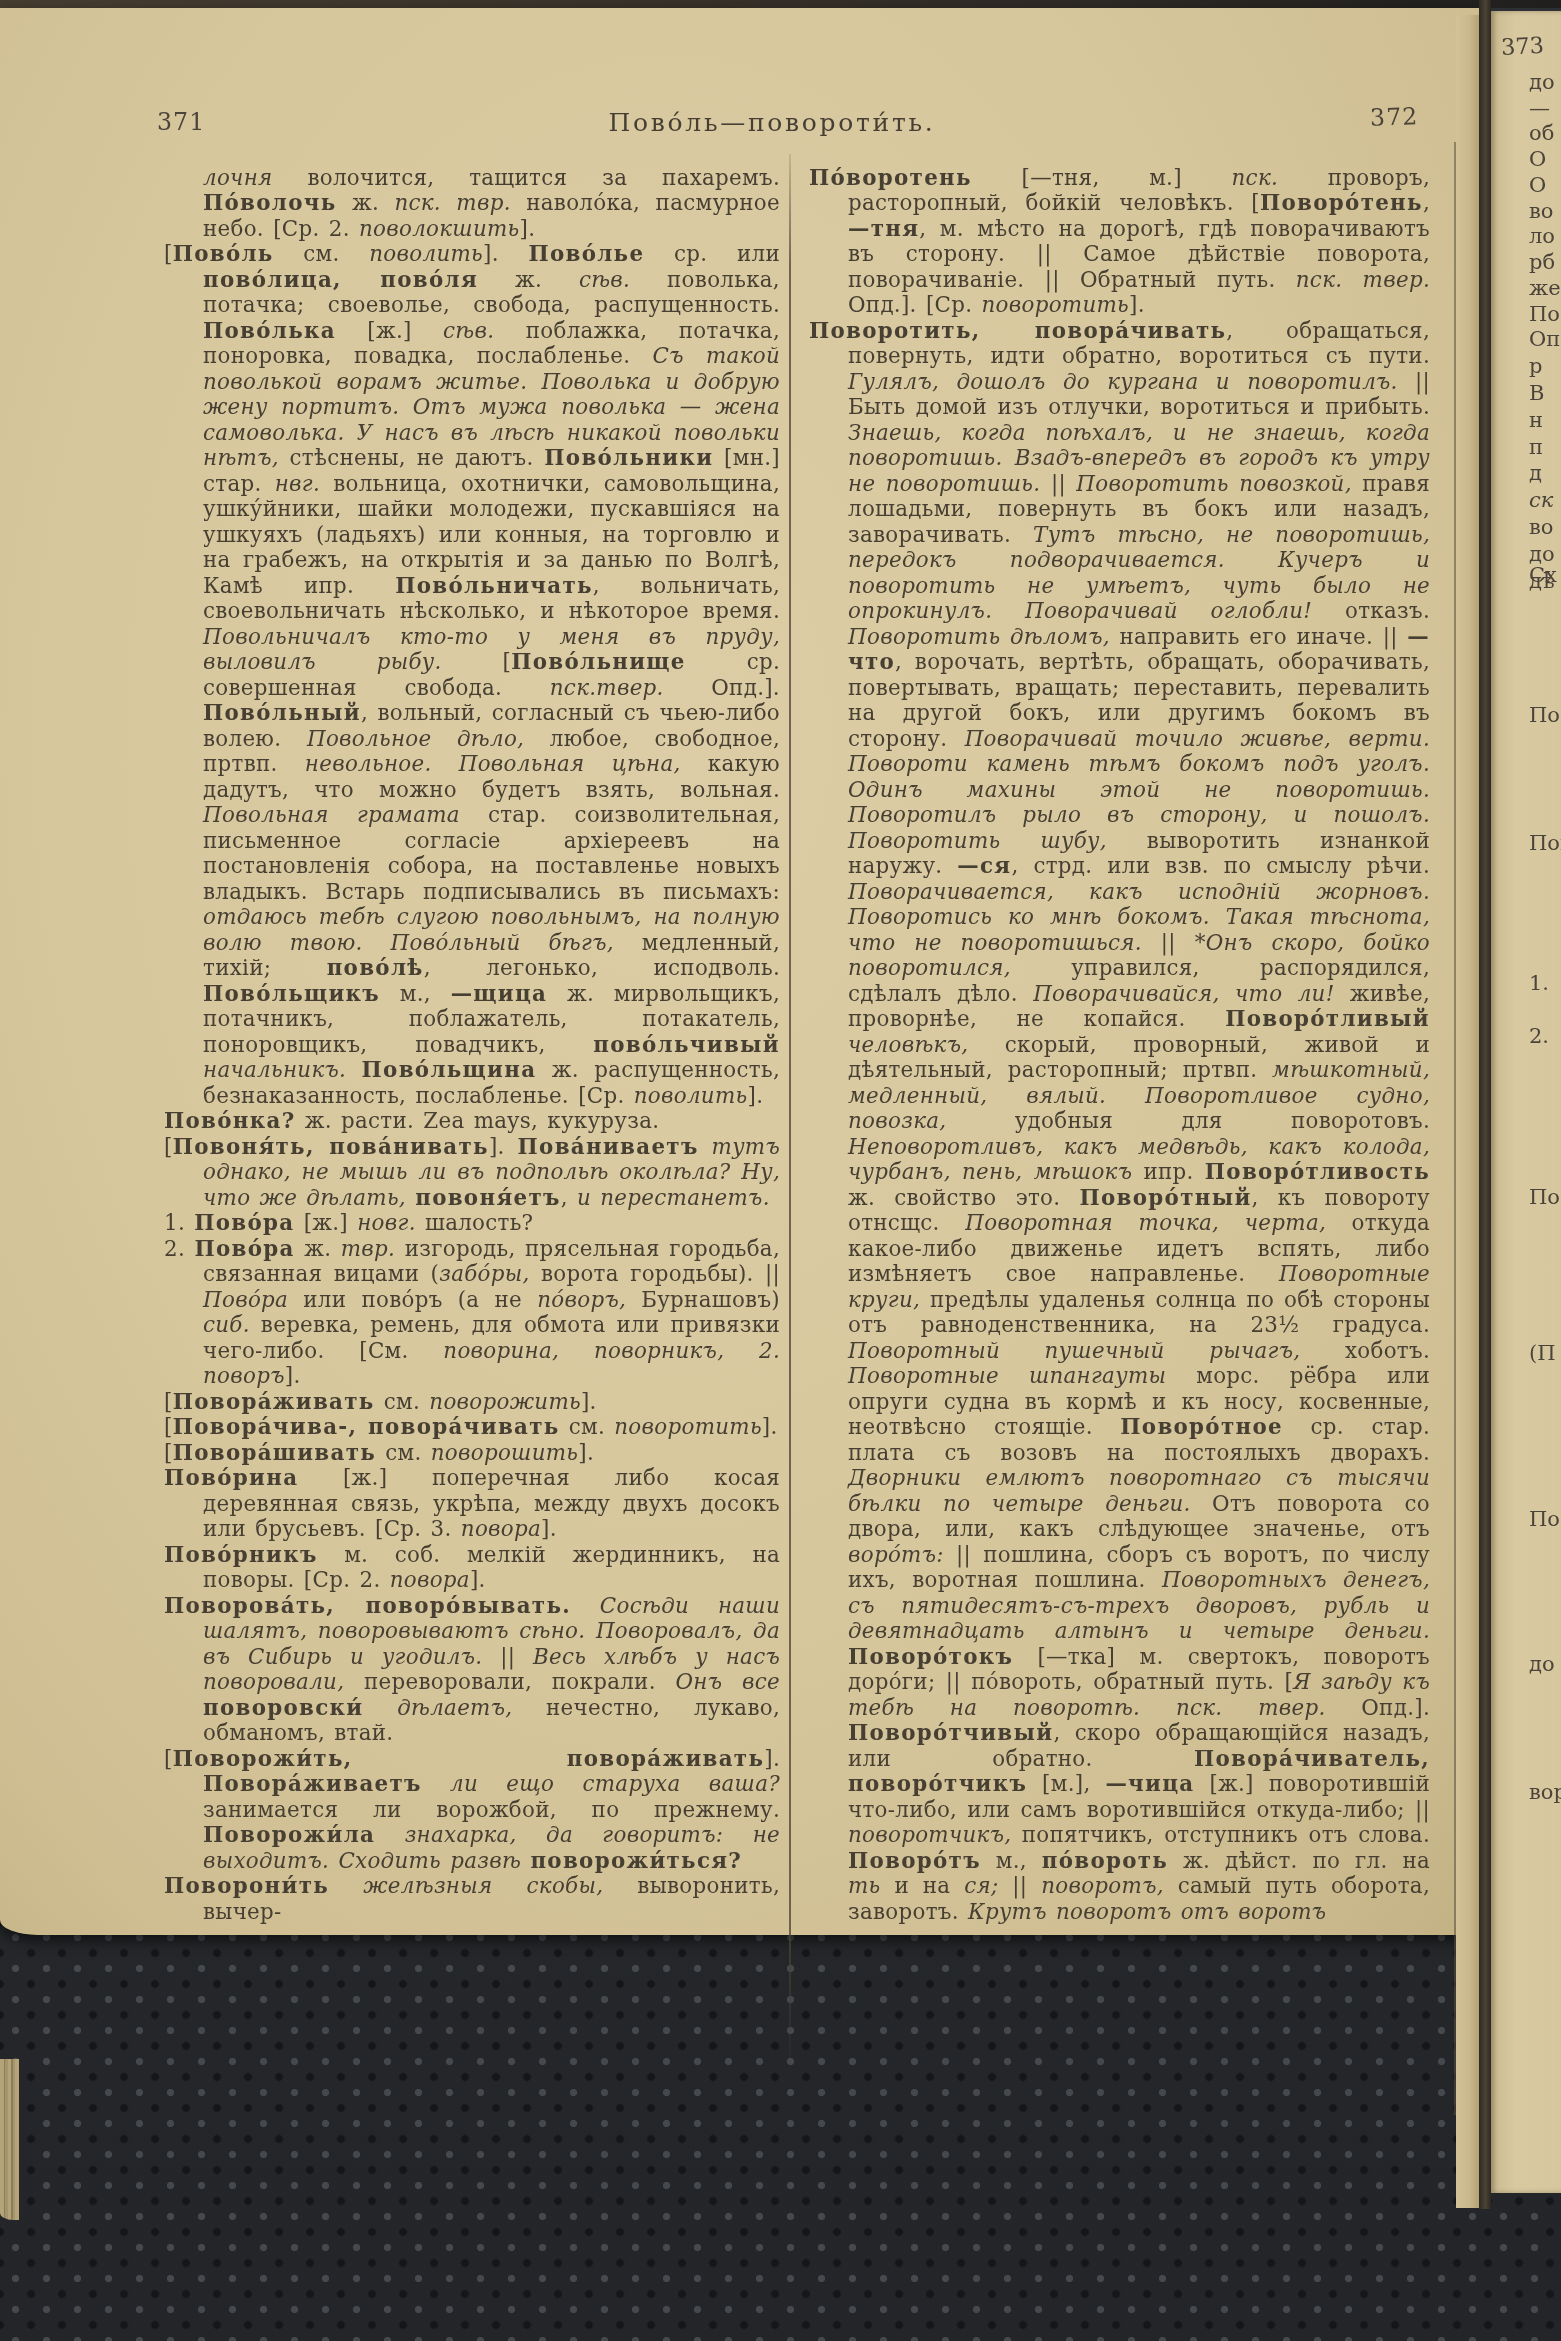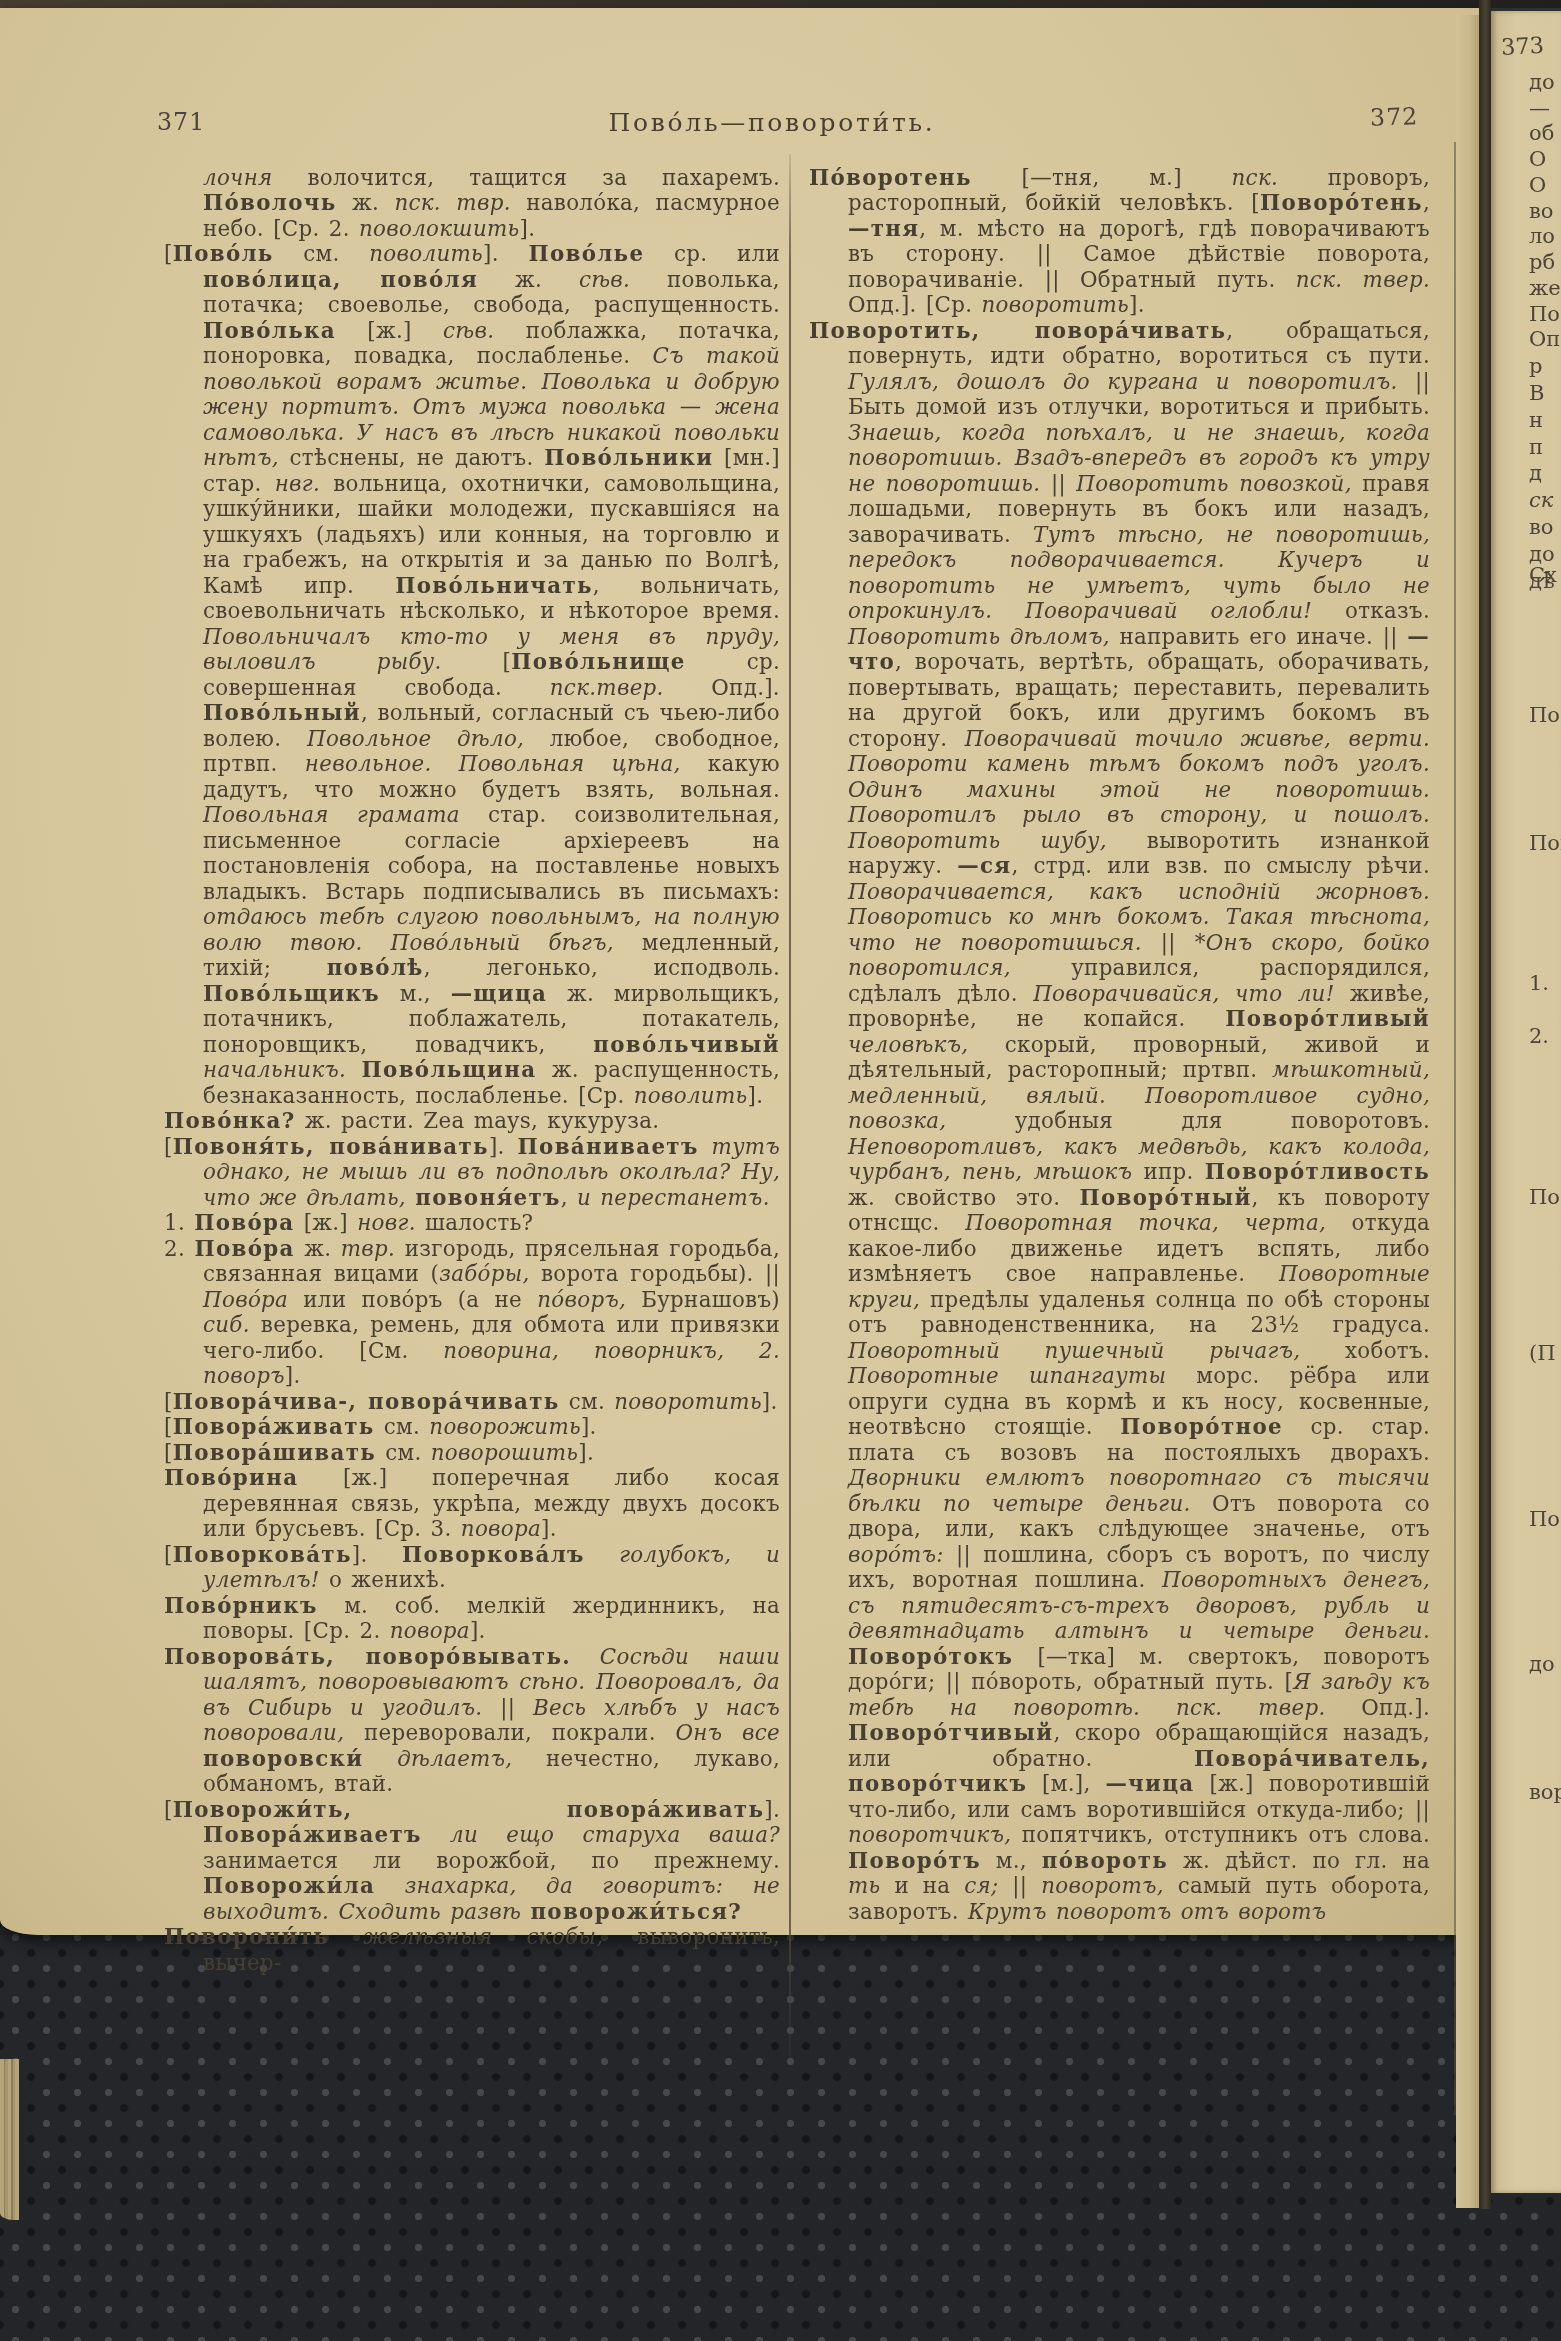--- a/index.html
+++ b/index.html
@@ -90,25 +90,24 @@
     <div class="fore-edge-line"></div>
     <div class="fore-edge-band"></div>
 
     <div class="col left-col">
         <p class="entry cont"><span class="run-i">лочня</span><span class="run-n"> волочится, тащится за пахаремъ. </span><span class="run-b">По́волочь</span><span class="run-n"> ж. </span><span class="run-i">пск. твр. </span><span class="run-n">наволо́ка, пасмурное небо. [Ср. 2. </span><span class="run-i">поволокшить</span><span class="run-n">].</span></p>
         <p class="entry"><span class="run-n">[</span><span class="run-b">Пово́ль</span><span class="run-n"> см. </span><span class="run-i">поволить</span><span class="run-n">]. </span><span class="run-b">Пово́лье</span><span class="run-n"> ср. или </span><span class="run-b">пово́лица, пово́ля</span><span class="run-n"> ж. </span><span class="run-i">сѣв. </span><span class="run-n">поволька, потачка; своеволье, свобода, распущенность. </span><span class="run-b">Пово́лька</span><span class="run-n"> [ж.] </span><span class="run-i">сѣв. </span><span class="run-n">поблажка, потачка, поноровка, повадка, послабленье. </span><span class="run-i">Съ такой поволькой ворамъ житье. Поволька и добрую жену портитъ. Отъ мужа поволька — жена самоволька. У насъ въ лѣсѣ никакой повольки нѣтъ, </span><span class="run-n">стѣснены, не даютъ. </span><span class="run-b">Пово́льники</span><span class="run-n"> [мн.] стар. </span><span class="run-i">нвг. </span><span class="run-n">вольница, охотнички, самовольщина, ушку́йники, шайки молодежи, пускавшіяся на ушкуяхъ (ладьяхъ) или конныя, на торговлю и на грабежъ, на открытія и за данью по Волгѣ, Камѣ ипр. </span><span class="run-b">Пово́льничать</span><span class="run-n">, вольничать, своевольничать нѣсколько, и нѣкоторое время. </span><span class="run-i">Повольничалъ кто-то у меня въ пруду, выловилъ рыбу. </span><span class="run-n">[</span><span class="run-b">Пово́льнище</span><span class="run-n"> ср. совершенная свобода. </span><span class="run-i">пск.твер. </span><span class="run-n">Опд.]. </span><span class="run-b">Пово́льный</span><span class="run-n">, вольный, согласный съ чьею-либо волею. </span><span class="run-i">Повольное дѣло, </span><span class="run-n">любое, свободное, пртвп. </span><span class="run-i">невольное. Повольная цѣна, </span><span class="run-n">какую дадутъ, что можно будетъ взять, вольная. </span><span class="run-i">Повольная грамата </span><span class="run-n">стар. соизволительная, письменное согласіе архіереевъ на постановленія собора, на поставленье новыхъ владыкъ. Встарь подписывались въ письмахъ: </span><span class="run-i">отдаюсь тебѣ слугою повольнымъ, на полную волю твою. Пово́льный бѣгъ, </span><span class="run-n">медленный, тихій; </span><span class="run-b">пово́лѣ</span><span class="run-n">, легонько, исподволь. </span><span class="run-b">Пово́льщикъ</span><span class="run-n"> м., </span><span class="run-b">—щица</span><span class="run-n"> ж. мирвольщикъ, потачникъ, поблажатель, потакатель, поноровщикъ, повадчикъ, </span><span class="run-b">пово́льчивый</span><span class="run-n"> </span><span class="run-i">начальникъ. </span><span class="run-b">Пово́льщина</span><span class="run-n"> ж. распущенность, безнаказанность, послабленье. [Ср. </span><span class="run-i">поволить</span><span class="run-n">].</span></p>
         <p class="entry"><span class="run-b">Пово́нка?</span><span class="run-n"> ж. расти. Zea mays, кукуруза.</span></p>
         <p class="entry"><span class="run-n">[</span><span class="run-b">Повоня́ть, пова́нивать</span><span class="run-n">]. </span><span class="run-b">Пова́ниваетъ</span><span class="run-n"> </span><span class="run-i">тутъ однако, не мышь ли въ подпольѣ околѣла? Ну, что же дѣлать, </span><span class="run-b">повоня́етъ</span><span class="run-n">, </span><span class="run-i">и перестанетъ.</span></p>
         <p class="entry"><span class="run-n">1. </span><span class="run-b">Пово́ра</span><span class="run-n"> [ж.] </span><span class="run-i">новг. </span><span class="run-n">шалость?</span></p>
         <p class="entry"><span class="run-n">2. </span><span class="run-b">Пово́ра</span><span class="run-n"> ж. </span><span class="run-i">твр. </span><span class="run-n">изгородь, прясельная городьба, связанная вицами (</span><span class="run-i">забо́ры, </span><span class="run-n">ворота городьбы). || </span><span class="run-i">Пово́ра </span><span class="run-n">или пово́ръ (а не </span><span class="run-i">по́воръ, </span><span class="run-n">Бурнашовъ) </span><span class="run-i">сиб. </span><span class="run-n">веревка, ремень, для обмота или привязки чего-либо. [См. </span><span class="run-i">поворина, поворникъ, 2. поворъ</span><span class="run-n">].</span></p>
+        <p class="entry"><span class="run-n">[</span><span class="run-b">Повора́живать</span><span class="run-n"> см. </span><span class="run-i">поворожить</span><span class="run-n">].</span></p>
         <p class="entry"><span class="run-n">[</span><span class="run-b">Повора́чива-, повора́чивать</span><span class="run-n"> см. </span><span class="run-i">поворотить</span><span class="run-n">].</span></p>
-        <p class="entry"><span class="run-n">[</span><span class="run-b">Повора́живать</span><span class="run-n"> см. </span><span class="run-i">поворожить</span><span class="run-n">].</span></p>
         <p class="entry"><span class="run-n">[</span><span class="run-b">Повора́шивать</span><span class="run-n"> см. </span><span class="run-i">поворошить</span><span class="run-n">].</span></p>
         <p class="entry"><span class="run-b">Пово́рина</span><span class="run-n"> [ж.] поперечная либо косая деревянная связь, укрѣпа, между двухъ досокъ или брусьевъ. [Ср. 3. </span><span class="run-i">повора</span><span class="run-n">].</span></p>
-        <p class="entry"><span class="run-n">[</span><span class="run-b">Поворкова́ть</span><span class="run-n">]. </span><span class="run-b">Поворкова́лъ</span><span class="run-n"> </span><span class="run-i">голубокъ, и улетѣлъ! </span><span class="run-n">о женихѣ.</span></p>
         <p class="entry"><span class="run-b">Пово́рникъ</span><span class="run-n"> м. соб. мелкій жердинникъ, на поворы. [Ср. 2. </span><span class="run-i">повора</span><span class="run-n">].</span></p>
         <p class="entry"><span class="run-b">Поворова́ть, поворо́вывать.</span><span class="run-n"> </span><span class="run-i">Сосѣди наши шалятъ, поворовываютъ сѣно. Поворовалъ, да въ Сибирь и угодилъ. </span><span class="run-n">|| </span><span class="run-i">Весь хлѣбъ у насъ поворовали, </span><span class="run-n">переворовали, покрали. </span><span class="run-i">Онъ все </span><span class="run-b">поворовски́</span><span class="run-i"> дѣлаетъ, </span><span class="run-n">нечестно, лукаво, обманомъ, втай.</span></p>
         <p class="entry"><span class="run-n">[</span><span class="run-b">Поворожи́ть, повора́живать</span><span class="run-n">]. </span><span class="run-b">Повора́живаетъ</span><span class="run-n"> </span><span class="run-i">ли ещо старуха ваша? </span><span class="run-n">занимается ли ворожбой, по прежнему. </span><span class="run-b">Поворожи́ла</span><span class="run-n"> </span><span class="run-i">знахарка, да говоритъ: не выходитъ. Сходить развѣ </span><span class="run-b">поворожи́ться?</span></p>
         <p class="entry"><span class="run-b">Поворони́ть</span><span class="run-n"> </span><span class="run-i">желѣзныя скобы, </span><span class="run-n">выворонить, вычер-</span></p>
       </div>
     <div class="col right-col">
         <p class="entry"><span class="run-b">По́воротень</span><span class="run-n"> [—тня, м.] </span><span class="run-i">пск. </span><span class="run-n">проворъ, расторопный, бойкій человѣкъ. [</span><span class="run-b">Поворо́тень</span><span class="run-n">, </span><span class="run-b">—тня</span><span class="run-n">, м. мѣсто на дорогѣ, гдѣ поворачиваютъ въ сторону. || Самое дѣйствіе поворота, поворачиваніе. || Обратный путь. </span><span class="run-i">пск. твер. </span><span class="run-n">Опд.]. [Ср. </span><span class="run-i">поворотить</span><span class="run-n">].</span></p>
         <p class="entry"><span class="run-b">Поворотить, повора́чивать</span><span class="run-n">, обращаться, повернуть, идти обратно, воротиться съ пути. </span><span class="run-i">Гулялъ, дошолъ до кургана и поворотилъ. </span><span class="run-n">|| Быть домой изъ отлучки, воротиться и прибыть. </span><span class="run-i">Знаешь, когда поѣхалъ, и не знаешь, когда поворотишь. Взадъ-впередъ въ городъ къ утру не поворотишь. </span><span class="run-n">|| </span><span class="run-i">Поворотить повозкой, </span><span class="run-n">правя лошадьми, повернуть въ бокъ или назадъ, заворачивать. </span><span class="run-i">Тутъ тѣсно, не поворотишь, передокъ подворачивается. Кучеръ и поворотить не умѣетъ, чуть было не опрокинулъ. Поворачивай оглобли! </span><span class="run-n">отказъ. </span><span class="run-i">Поворотить дѣломъ, </span><span class="run-n">направить его иначе. || </span><span class="run-b">—что</span><span class="run-n">, ворочать, вертѣть, обращать, оборачивать, повертывать, вращать; переставить, перевалить на другой бокъ, или другимъ бокомъ въ сторону. </span><span class="run-i">Поворачивай точило живѣе, верти. Повороти камень тѣмъ бокомъ подъ уголъ. Одинъ махины этой не поворотишь. Поворотилъ рыло въ сторону, и пошолъ. Поворотить шубу, </span><span class="run-n">выворотить изнанкой наружу. </span><span class="run-b">—ся</span><span class="run-n">, стрд. или взв. по смыслу рѣчи. </span><span class="run-i">Поворачивается, какъ исподній жорновъ. Поворотись ко мнѣ бокомъ. Такая тѣснота, что не поворотишься. </span><span class="run-n">|| *</span><span class="run-i">Онъ скоро, бойко поворотился, </span><span class="run-n">управился, распорядился, сдѣлалъ дѣло. </span><span class="run-i">Поворачивайся, что ли! </span><span class="run-n">живѣе, проворнѣе, не копайся. </span><span class="run-b">Поворо́тливый</span><span class="run-n"> </span><span class="run-i">человѣкъ, </span><span class="run-n">скорый, проворный, живой и дѣятельный, расторопный; пртвп. </span><span class="run-i">мѣшкотный, медленный, вялый. Поворотливое судно, повозка, </span><span class="run-n">удобныя для поворотовъ. </span><span class="run-i">Неповоротливъ, какъ медвѣдь, какъ колода, чурбанъ, пень, мѣшокъ </span><span class="run-n">ипр. </span><span class="run-b">Поворо́тливость</span><span class="run-n"> ж. свойство это. </span><span class="run-b">Поворо́тный</span><span class="run-n">, къ повороту отнсщс. </span><span class="run-i">Поворотная точка, черта, </span><span class="run-n">откуда какое-либо движенье идетъ вспять, либо измѣняетъ свое направленье. </span><span class="run-i">Поворотные круги, </span><span class="run-n">предѣлы удаленья солнца по обѣ стороны отъ равноденственника, на 23½ градуса. </span><span class="run-i">Поворотный пушечный рычагъ, </span><span class="run-n">хоботъ. </span><span class="run-i">Поворотные шпангауты </span><span class="run-n">морс. рёбра или опруги судна въ кормѣ и къ носу, косвенные, неотвѣсно стоящіе. </span><span class="run-b">Поворо́тное</span><span class="run-n"> ср. стар. плата съ возовъ на постоялыхъ дворахъ. </span><span class="run-i">Дворники емлютъ поворотнаго съ тысячи бѣлки по четыре деньги. </span><span class="run-n">Отъ поворота со двора, или, какъ слѣдующее значенье, отъ </span><span class="run-i">воро́тъ: </span><span class="run-n">|| пошлина, сборъ съ воротъ, по числу ихъ, воротная пошлина. </span><span class="run-i">Поворотныхъ денегъ, съ пятидесятъ-съ-трехъ дворовъ, рубль и девятнадцать алтынъ и четыре деньги. </span><span class="run-b">Поворо́токъ</span><span class="run-n"> [—тка] м. свертокъ, поворотъ доро́ги; || по́вороть, обратный путь. [</span><span class="run-i">Я заѣду къ тебѣ на поворотѣ. пск. твер. </span><span class="run-n">Опд.]. </span><span class="run-b">Поворо́тчивый</span><span class="run-n">, скоро обращающійся назадъ, или обратно. </span><span class="run-b">Повора́чиватель, поворо́тчикъ</span><span class="run-n"> [м.], </span><span class="run-b">—чица</span><span class="run-n"> [ж.] поворотившій что-либо, или самъ воротившійся откуда-либо; || </span><span class="run-i">поворотчикъ, </span><span class="run-n">попятчикъ, отступникъ отъ слова. </span><span class="run-b">Поворо́тъ</span><span class="run-n"> м., </span><span class="run-b">по́вороть</span><span class="run-n"> ж. дѣйст. по гл. на </span><span class="run-i">ть </span><span class="run-n">и на </span><span class="run-i">ся; </span><span class="run-n">|| </span><span class="run-i">поворотъ, </span><span class="run-n">самый путь оборота, заворотъ. </span><span class="run-i">Крутъ поворотъ отъ воротъ</span></p>
       </div>
   </div>

